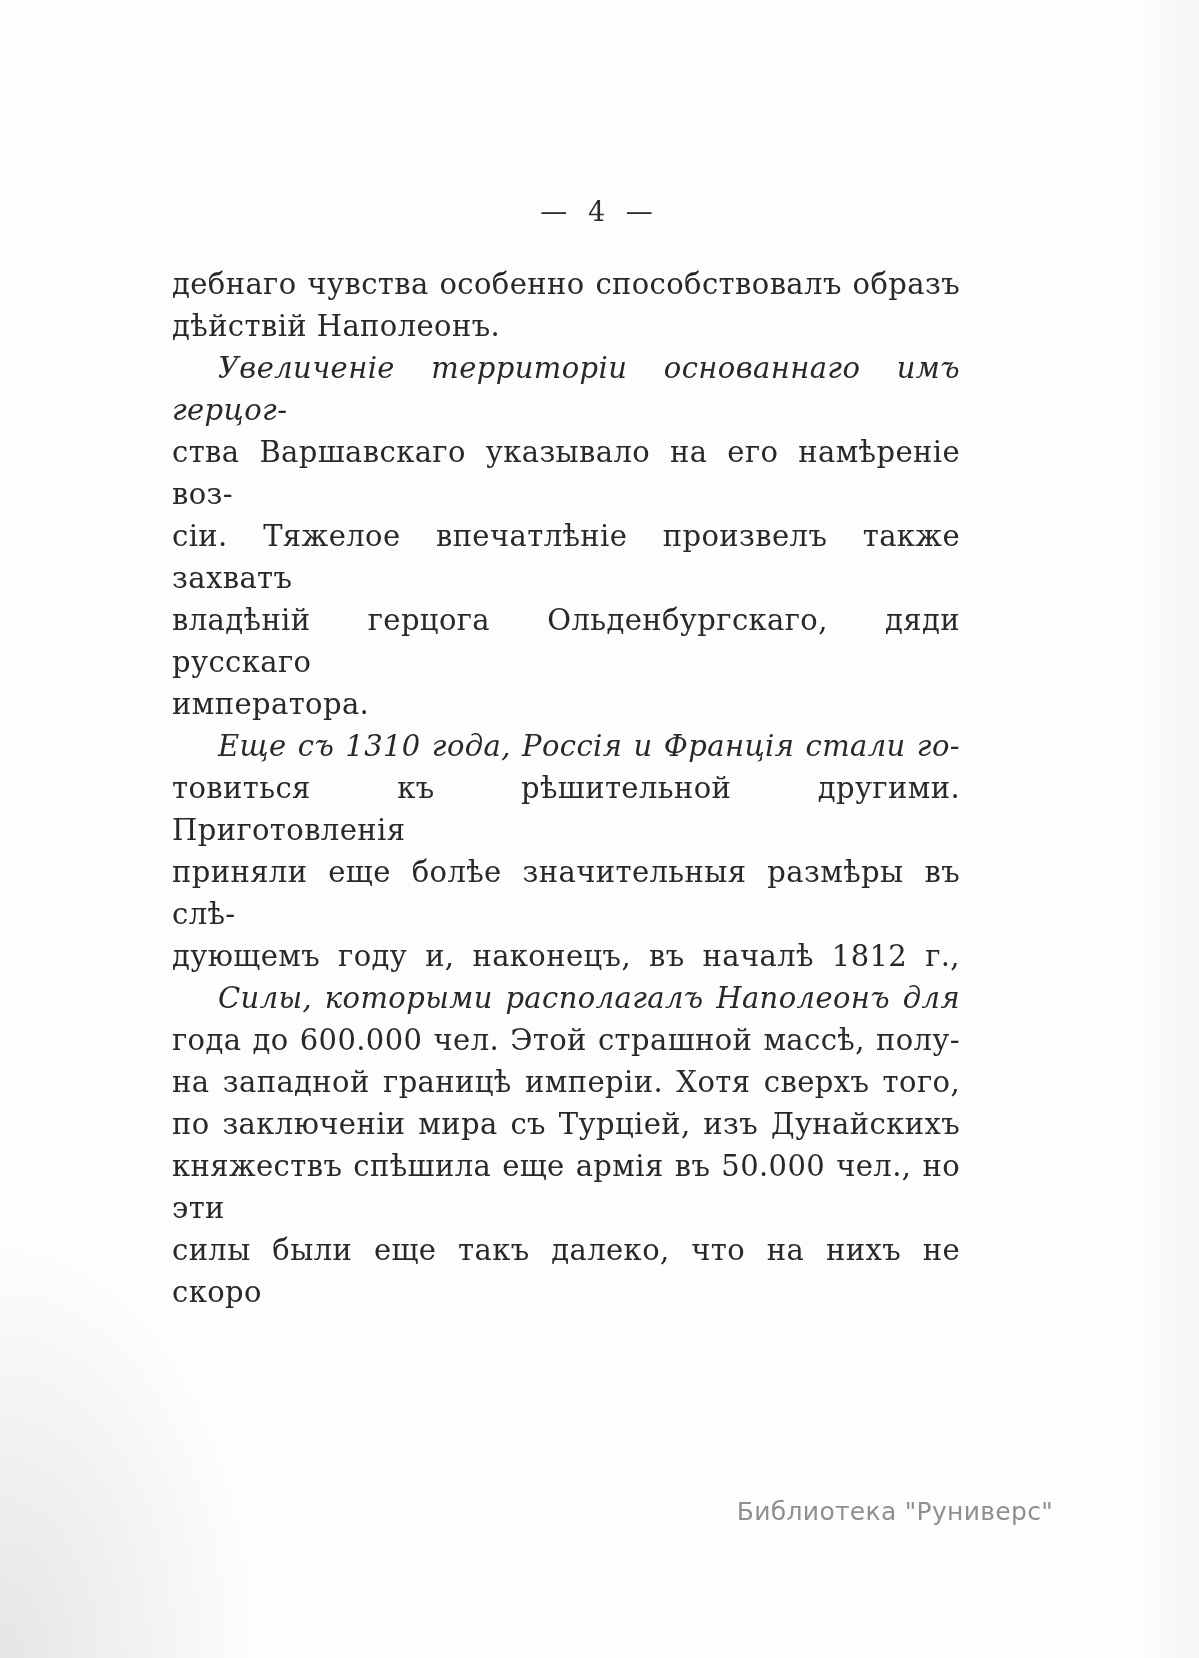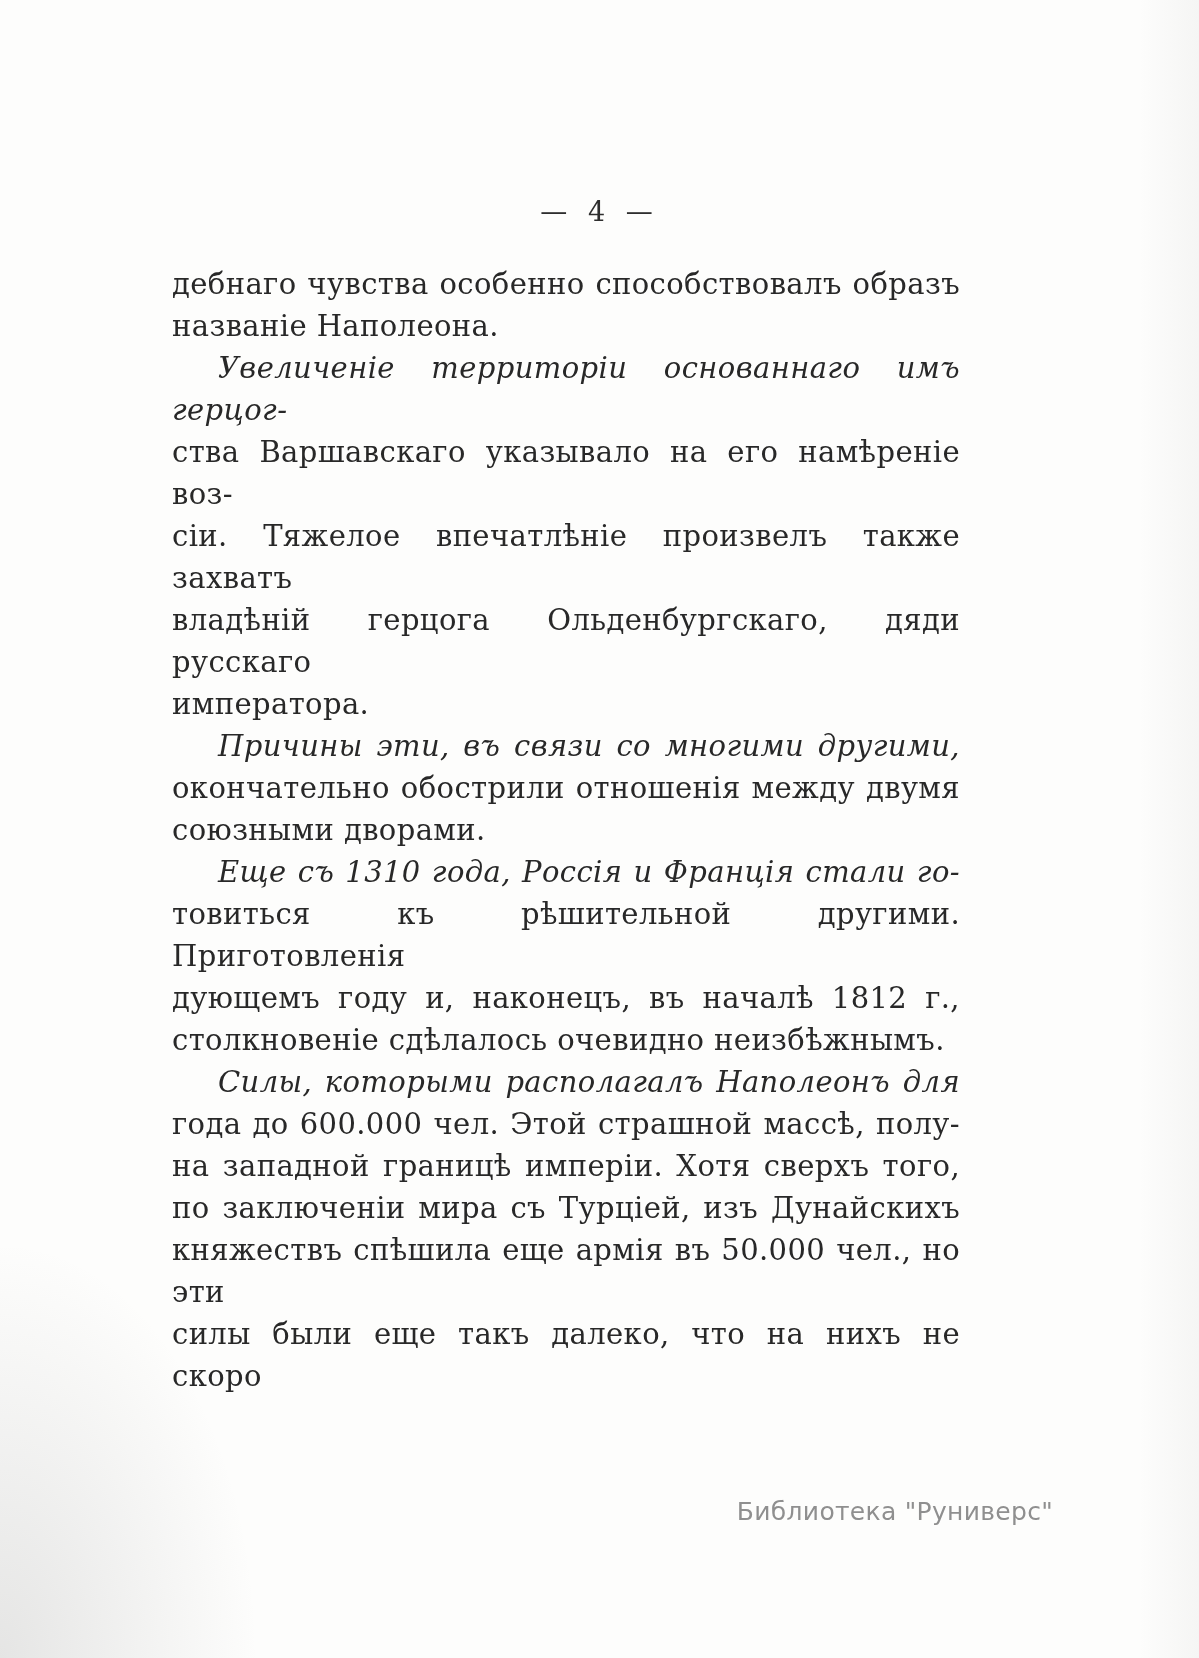--- a/index.html
+++ b/index.html
@@ -79,39 +79,34 @@
 </style>
 </head>
 <body>
 
 <div class="page">
   <div class="page-number">— 4 —</div>
 
   <div class="text-block">
       <div class="paragraph">
         <div class="line">дебнаго чувства особенно способствовалъ образъ</div>
-        <div class="line last">названіе Наполеона.</div>
+        <div class="line last">дѣйствій Наполеонъ.</div>
       </div>
       <div class="paragraph">
         <div class="line indent">Увеличеніе территоріи основаннаго имъ герцог-</div>
         <div class="line">ства Варшавскаго указывало на его намѣреніе воз-</div>
         <div class="line">сіи. Тяжелое впечатлѣніе произвелъ также захватъ</div>
         <div class="line">владѣній герцога Ольденбургскаго, дяди русскаго</div>
         <div class="line last">императора.</div>
       </div>
       <div class="paragraph">
-        <div class="line indent">Причины эти, въ связи со многими другими,</div>
-        <div class="line">окончательно обострили отношенія между двумя</div>
-        <div class="line last">союзными дворами.</div>
-      </div>
-      <div class="paragraph">
         <div class="line indent">Еще съ 1310 года, Россія и Франція стали го-</div>
         <div class="line">товиться къ рѣшительной другими. Приготовленія</div>
+        <div class="line">приняли еще болѣе значительныя размѣры въ слѣ-</div>
         <div class="line">дующемъ году и, наконецъ, въ началѣ 1812 г.,</div>
-        <div class="line last">столкновеніе сдѣлалось очевидно неизбѣжнымъ.</div>
       </div>
       <div class="paragraph">
         <div class="line indent">Силы, которыми располагалъ Наполеонъ для</div>
         <div class="line">года до 600.000 чел. Этой страшной массѣ, полу-</div>
         <div class="line">на западной границѣ имперіи. Хотя сверхъ того,</div>
         <div class="line">по заключеніи мира съ Турціей, изъ Дунайскихъ</div>
         <div class="line">княжествъ спѣшила еще армія въ 50.000 чел., но эти</div>
         <div class="line">силы были еще такъ далеко, что на нихъ не скоро</div>
       </div>
     </div>

